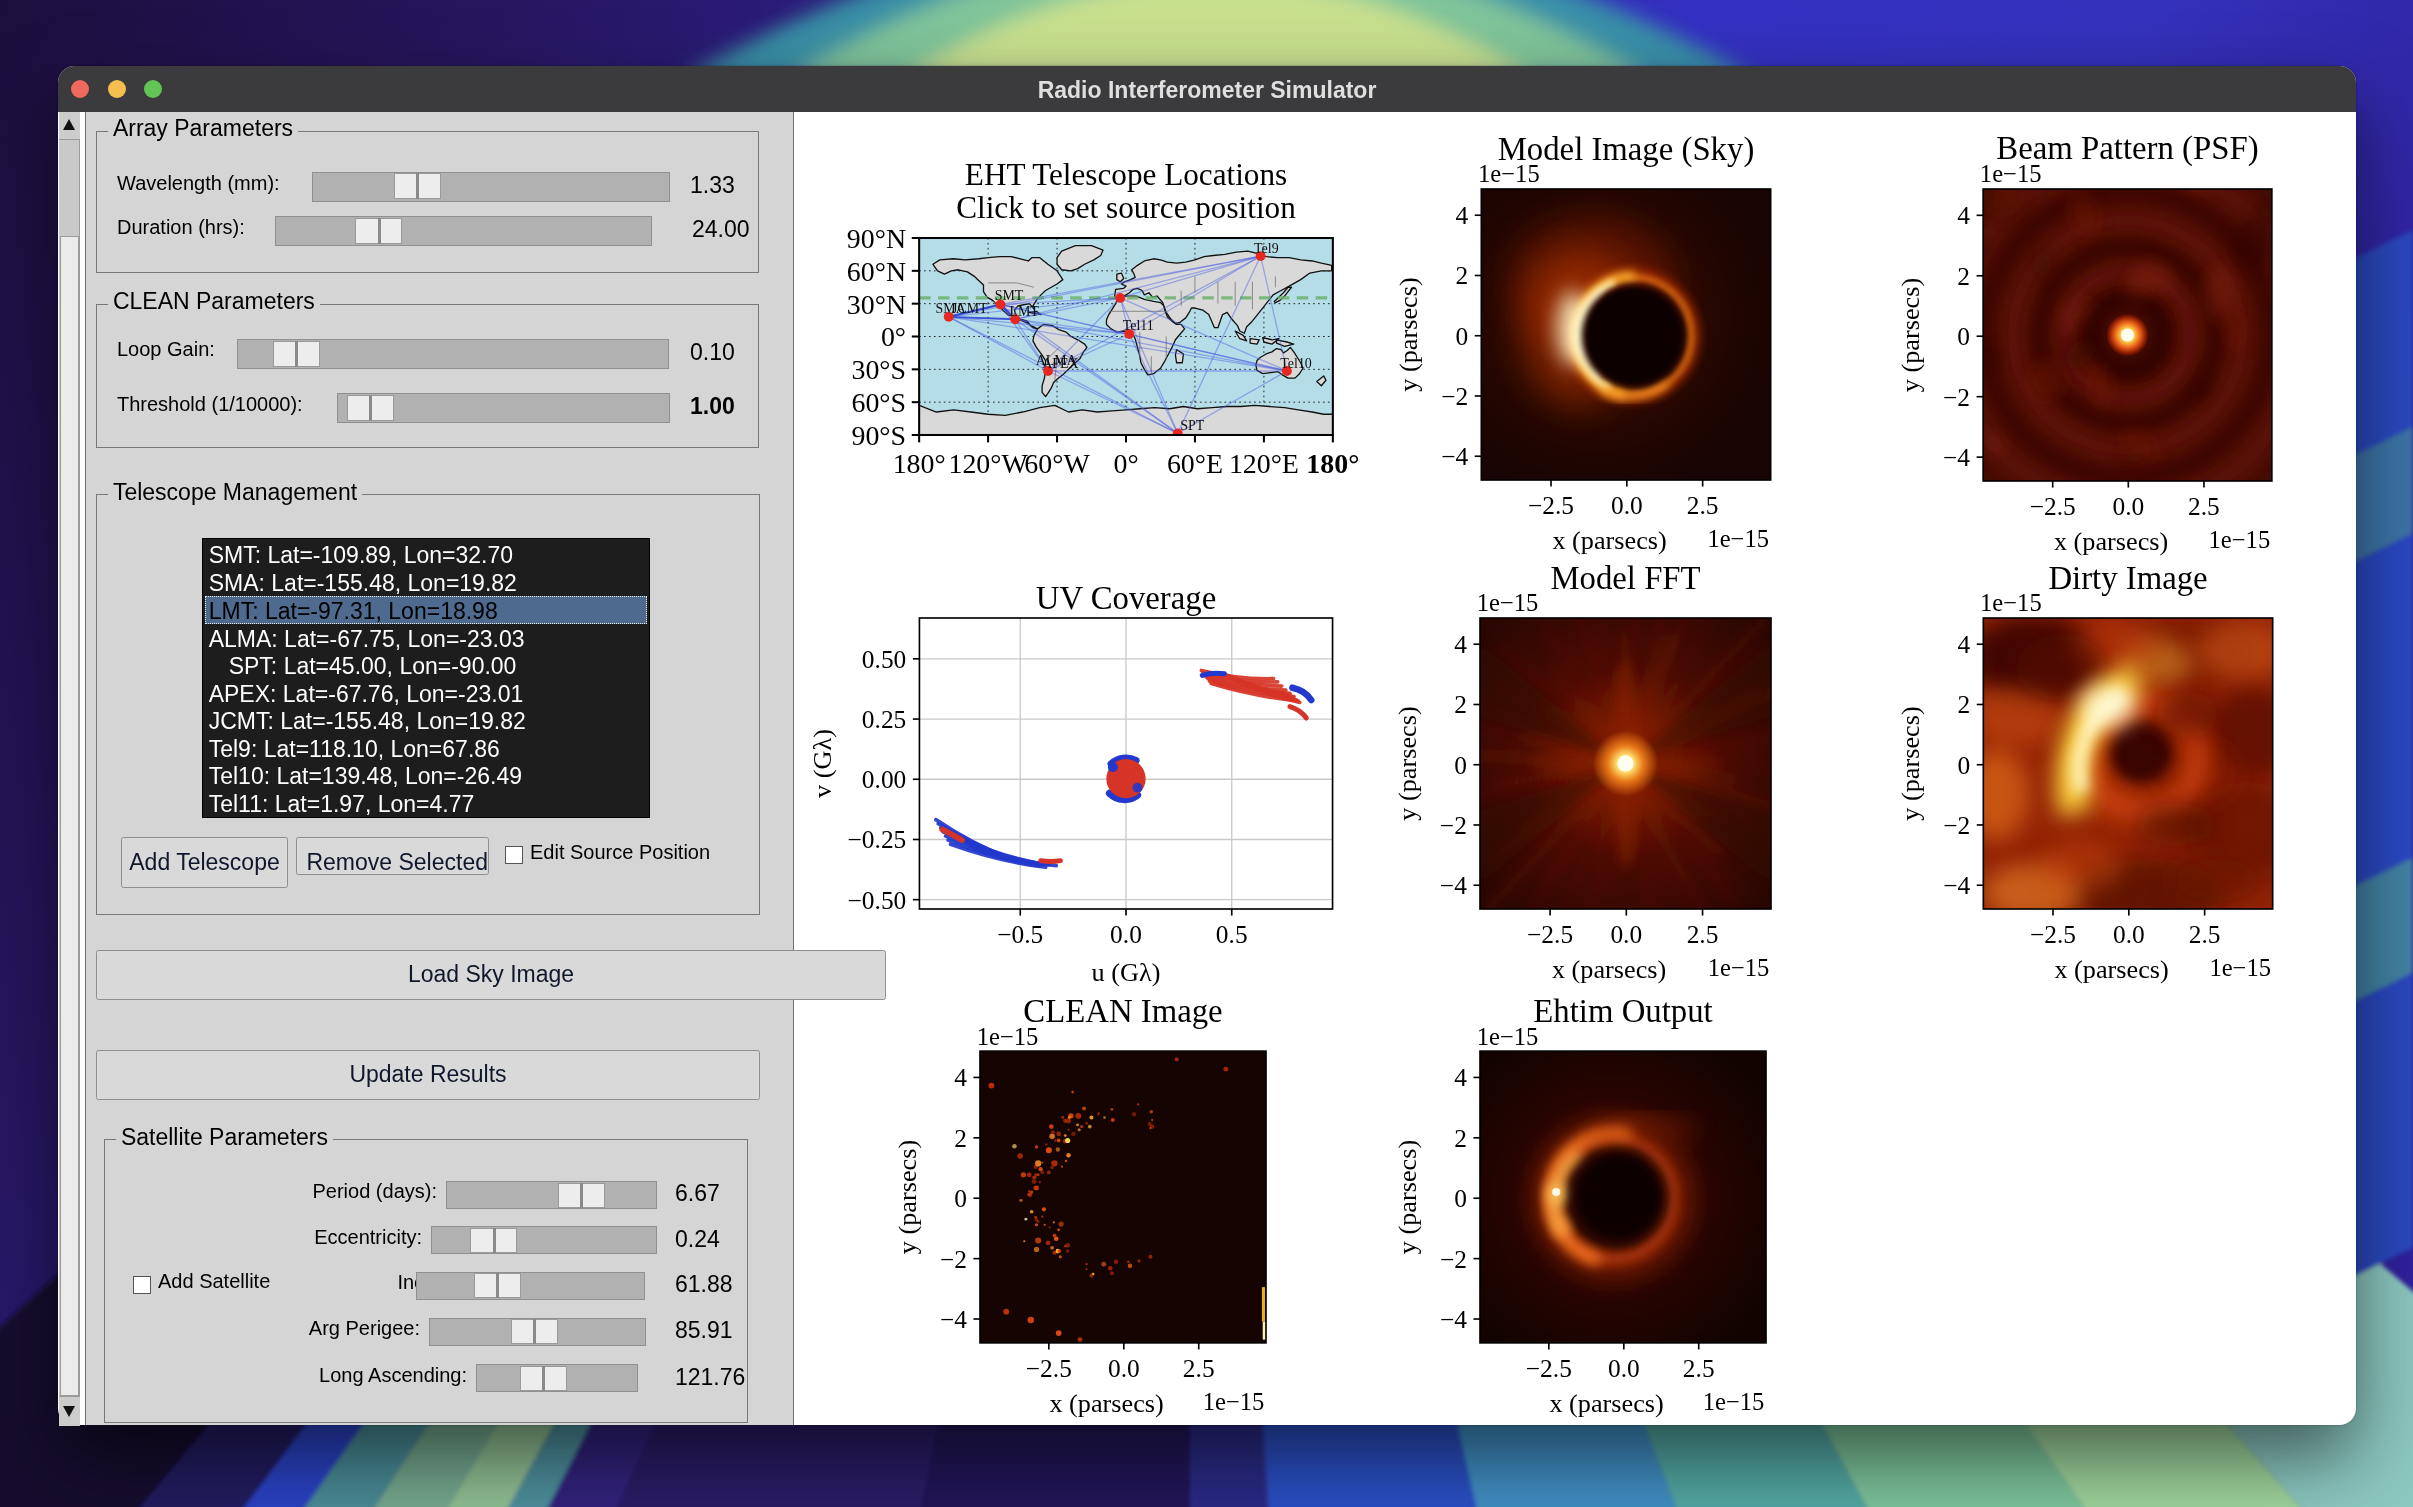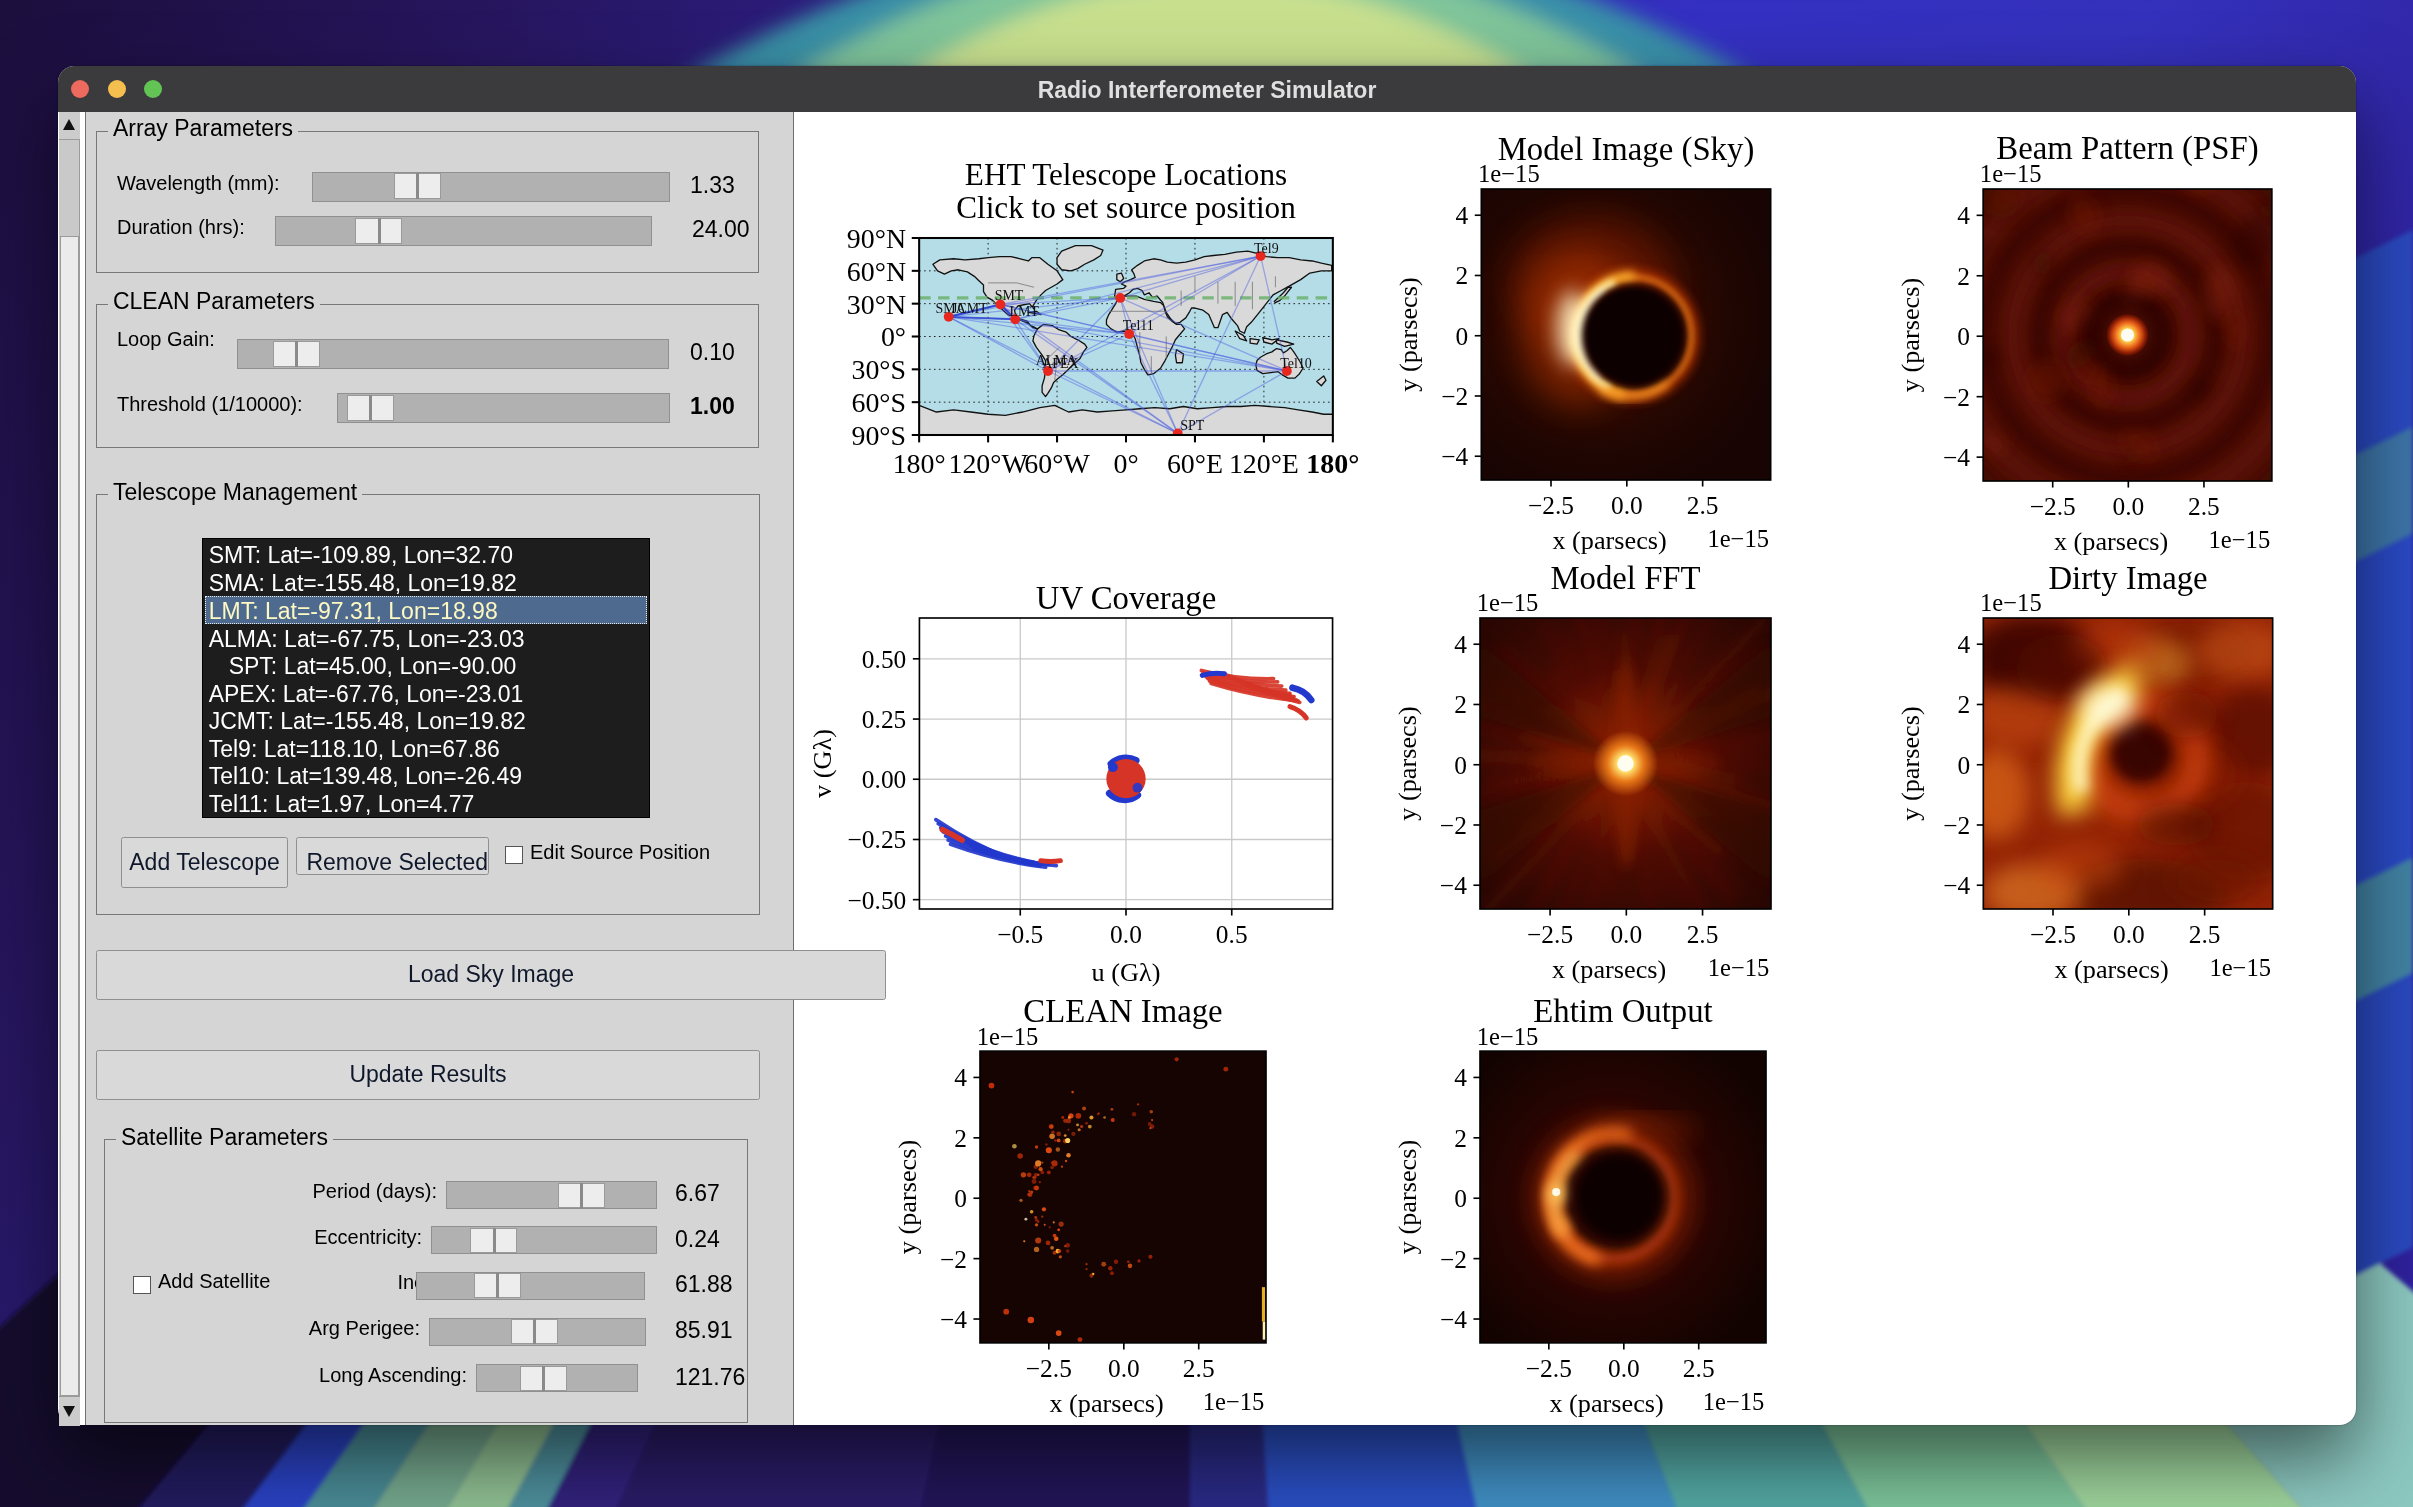--- a/index.html
+++ b/index.html
@@ -84,41 +84,41 @@
 <div class="handle" style="left:394px;top:173px;width:47px;height:26px;"></div>
 <div class="hline" style="left:416px;top:173px;width:2.5px;height:26px;"></div>
 <div class="val" style="left:690px;top:172px;">1.33</div>
 <div class="lbl" style="left:117px;top:216px;">Duration (hrs):</div>
 <div class="trough" style="left:275px;top:216px;width:377px;height:29.6px;"></div>
 <div class="handle" style="left:355px;top:218px;width:47px;height:26px;"></div>
 <div class="hline" style="left:378px;top:218px;width:2.5px;height:26px;"></div>
 <div class="val" style="left:692px;top:216px;">24.00</div>
 <div class="gbox" style="left:96px;top:304px;width:663px;height:144px;"></div>
 <div class="glab" style="left:108px;top:288px;">CLEAN Parameters</div>
-<div class="lbl" style="left:117px;top:328px;">Loop Gain:</div>
+<div class="lbl" style="left:117px;top:338px;">Loop Gain:</div>
 <div class="trough" style="left:237px;top:339px;width:432px;height:29.6px;"></div>
 <div class="handle" style="left:273px;top:341px;width:47px;height:26px;"></div>
 <div class="hline" style="left:295px;top:341px;width:2.5px;height:26px;"></div>
 <div class="val" style="left:690px;top:339px;">0.10</div>
 <div class="lbl" style="left:117px;top:393px;">Threshold (1/10000):</div>
 <div class="trough" style="left:337px;top:393px;width:333px;height:29.6px;"></div>
 <div class="handle" style="left:347px;top:395px;width:47px;height:26px;"></div>
 <div class="hline" style="left:369px;top:395px;width:2.5px;height:26px;"></div>
 <div class="val" style="left:690px;top:393px;font-weight:bold;">1.00</div>
 <div class="gbox" style="left:96px;top:494px;width:664px;height:421px;"></div>
 <div class="glab" style="left:108px;top:479px;">Telescope Management</div>
 <div class="abs" style="left:202px;top:538px;width:448px;height:280px;background:#1d1d1d;border:1.6px solid #000;">
 <div style="position:absolute;left:1.6px;right:1.6px;height:28px;top:1.6px;">
       <span style="position:absolute;left:4.1px;top:1.6px;font-size:23px;color:#fff;white-space:nowrap;">SMT: Lat=-109.89, Lon=32.70</span>
     </div>
 <div style="position:absolute;left:1.6px;right:1.6px;height:28px;top:29.6px;">
       <span style="position:absolute;left:4.1px;top:1.6px;font-size:23px;color:#fff;white-space:nowrap;">SMA: Lat=-155.48, Lon=19.82</span>
     </div>
 <div style="position:absolute;left:1.6px;right:1.6px;height:28px;top:57px;background:#4e6a8e;outline:1.6px dotted #e8e8e8;outline-offset:-1.6px;">
-      <span style="position:absolute;left:4.1px;top:1.6px;font-size:23px;color:#fef9c3;white-space:nowrap;">LMT: Lat=-97.31, Lon=18.98</span>
+      <span style="position:absolute;left:4.1px;top:1.6px;font-size:23px;color:#000000;white-space:nowrap;">LMT: Lat=-97.31, Lon=18.98</span>
     </div>
 <div style="position:absolute;left:1.6px;right:1.6px;height:28px;top:85px;">
       <span style="position:absolute;left:4.1px;top:1.6px;font-size:23px;color:#fff;white-space:nowrap;">ALMA: Lat=-67.75, Lon=-23.03</span>
     </div>
 <div style="position:absolute;left:1.6px;right:1.6px;height:28px;top:112px;">
       <span style="position:absolute;left:4.1px;top:1.6px;font-size:23px;color:#fff;white-space:nowrap;margin-left:20px;">SPT: Lat=45.00, Lon=-90.00</span>
     </div>
 <div style="position:absolute;left:1.6px;right:1.6px;height:28px;top:140px;">
       <span style="position:absolute;left:4.1px;top:1.6px;font-size:23px;color:#fff;white-space:nowrap;">APEX: Lat=-67.76, Lon=-23.01</span>
     </div>

